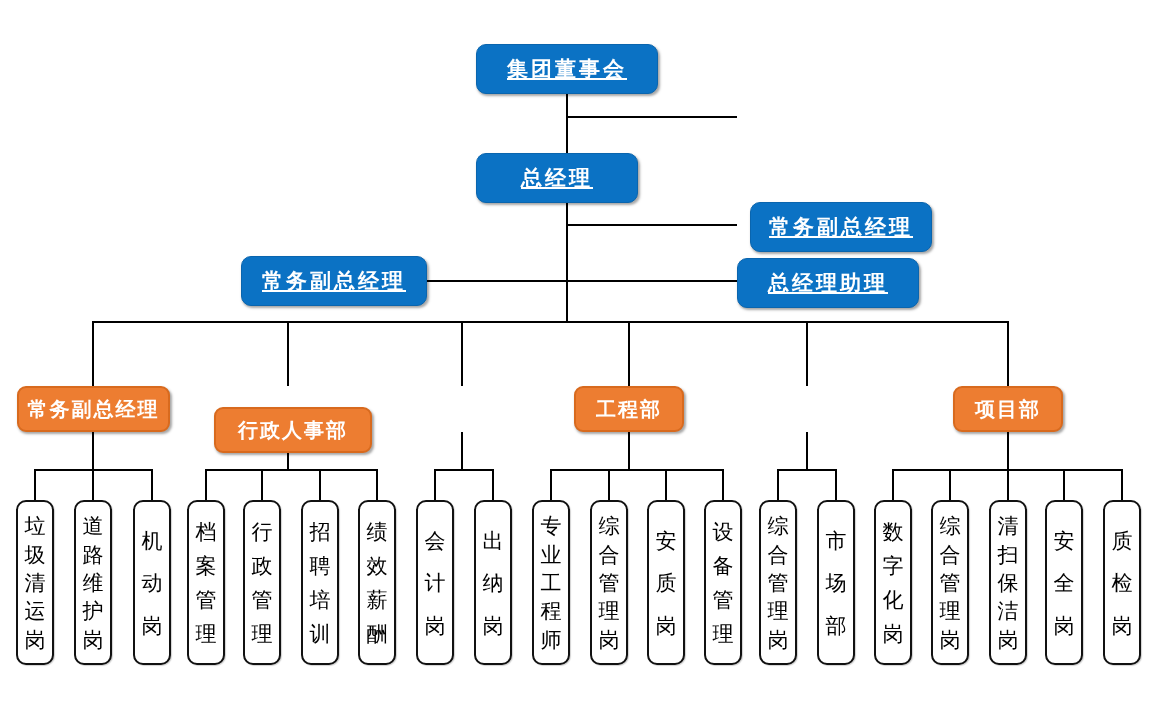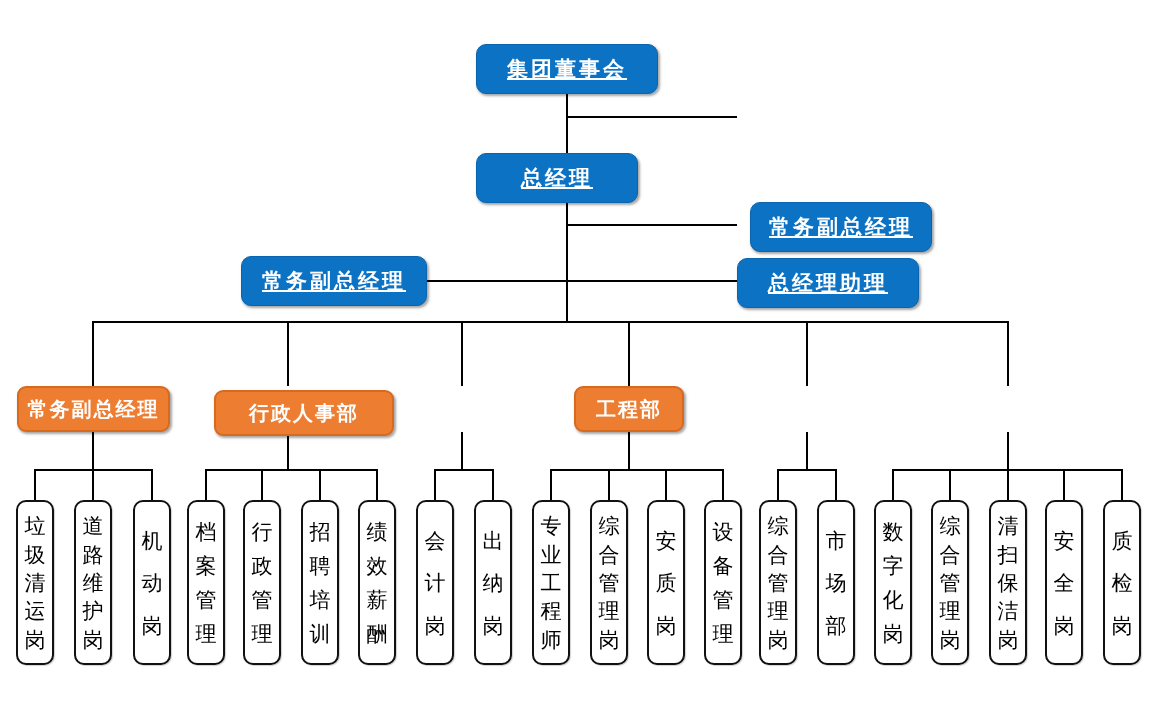--- a/index.html
+++ b/index.html
@@ -121,22 +121,23 @@
       <div class="line" style="left: 1121px; top: 471px; width: 2px; height: 29px;"></div>
     </div>
 
   <div class="node blue" style="left:476px;top:44px;width:182px">集团董事会</div>
   <div class="node blue" style="left:476px;top:153px;width:162px">总经理</div>
   <div class="node blue" style="left:750px;top:202px;width:182px">常务副总经理</div>
   <div class="node blue" style="left:241px;top:256px;width:186px">常务副总经理</div>
   <div class="node blue" style="left:737px;top:258px;width:182px">总经理助理</div>
 
   <div class="node dept" style="left:17px;top:386px;width:153px">常务副总经理</div>
-  <div class="node dept" style="left:214px;top:390px;width:180px">行政人事部</div>
+  <div class="node dept" style="left:214px;top:407px;width:158px">行政人事部</div>
   <div class="node dept" style="left:574px;top:386px;width:110px">工程部</div>
+  <div class="node dept" style="left:953px;top:386px;width:110px">项目部</div>
 
   <div class="node post" style="left:16px">
       <span>垃</span>
       <span>圾</span>
       <span>清</span>
       <span>运</span>
       <span>岗</span>
     </div>
   <div class="node post" style="left:74px">
       <span>道</span>

